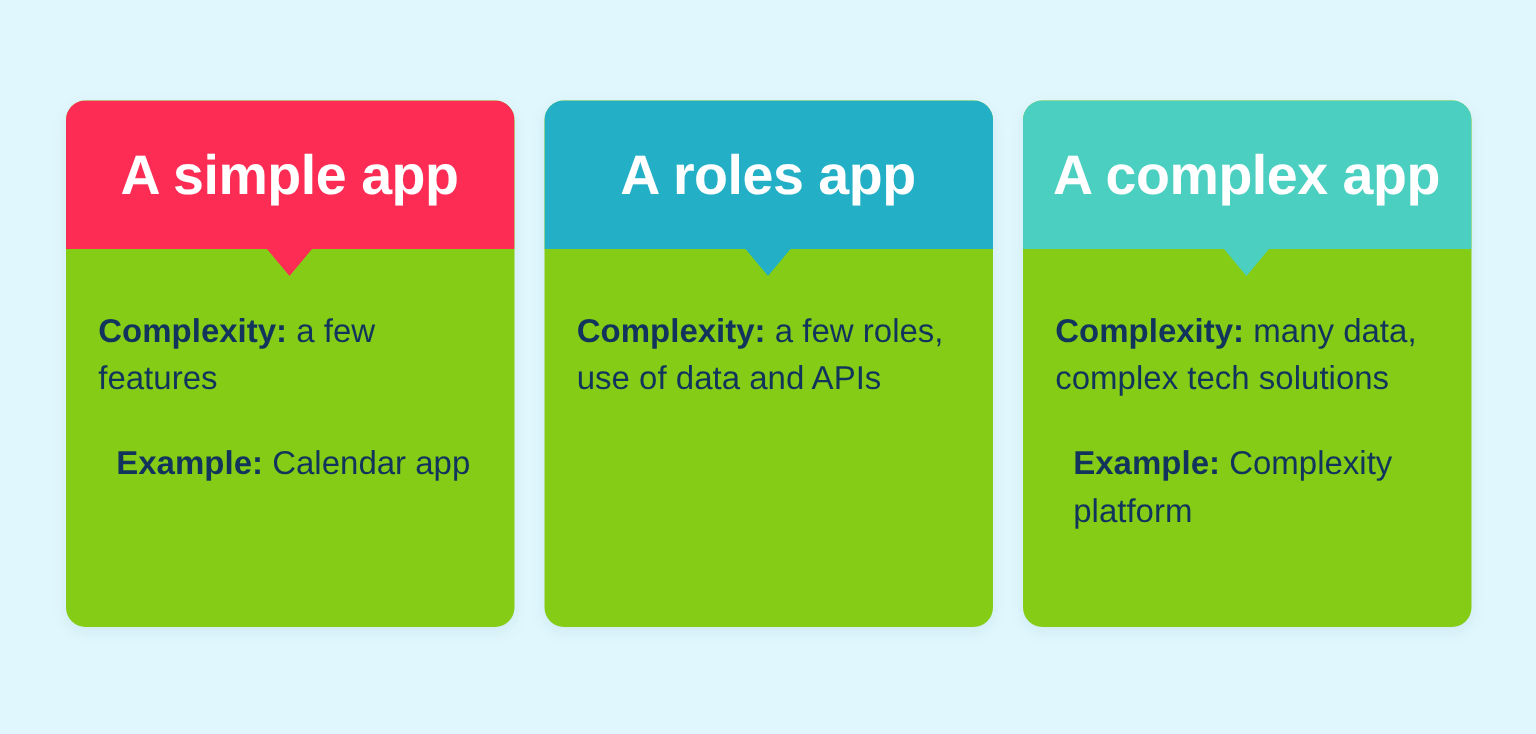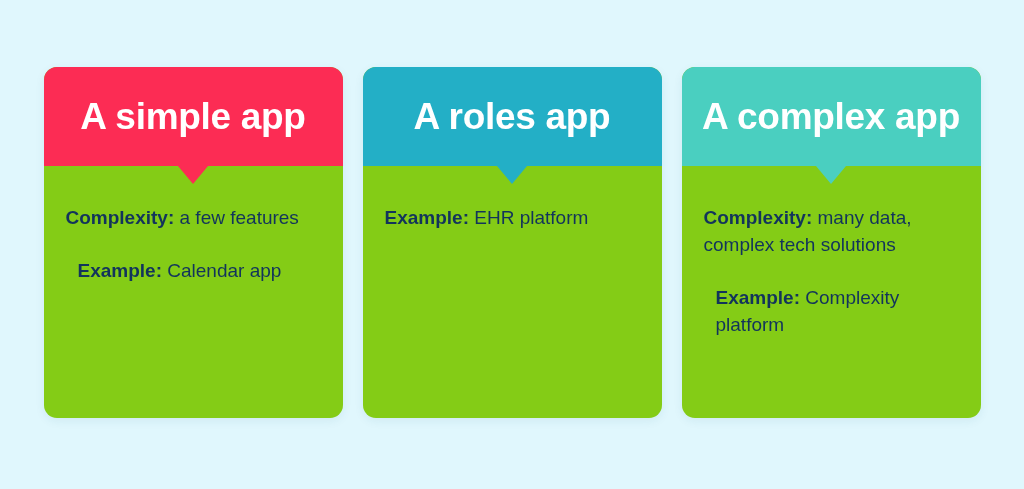--- a/index.html
+++ b/index.html
@@ -72,21 +72,21 @@
   }
 
   .card-body {
     padding: 39px 22px 0 22px;
     box-sizing: border-box;
     flex: 1 1 auto;
   }
 
   .row {
     color: #12345c;
-    font-size: 19px;
+    font-size: 22px;
     line-height: 1.42;
     font-weight: normal;
   }
 
   .row + .row {
     margin-top: 26px;
     margin-left: 12px;
   }
 
   .row .lead {
@@ -115,21 +115,21 @@
     </div>
   </div>
 
   <div class="card">
     <div class="card-header" style="background: rgb(35, 175, 198);">
       <div class="card-title">A roles app</div>
       <div class="pointer" style="border-top-color: rgb(35, 175, 198);"></div>
     </div>
     <div class="card-body">
       <div class="row" style="color: rgb(18, 52, 92);">
-        <span class="lead">Example:</span><span> EHR platform</span>
+        <span class="lead">Complexity:</span><span> a few roles, use of data and APIs</span>
       </div>
     </div>
   </div>
 
   <div class="card">
     <div class="card-header" style="background: rgb(74, 207, 192);">
       <div class="card-title">A complex app</div>
       <div class="pointer" style="border-top-color: rgb(74, 207, 192);"></div>
     </div>
     <div class="card-body">

